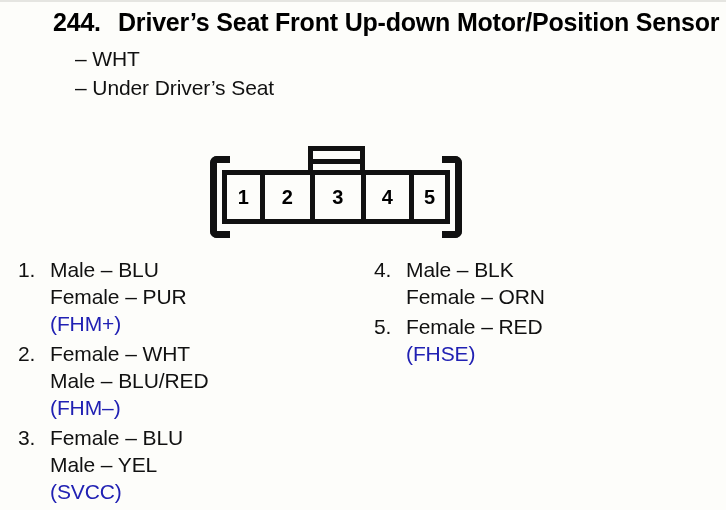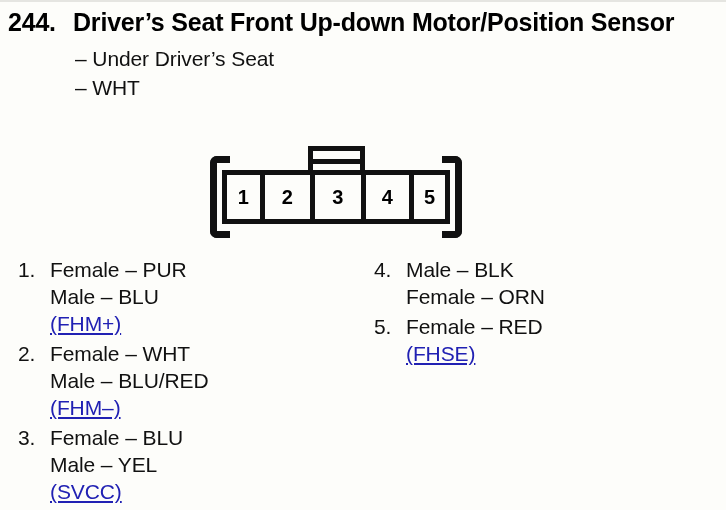--- a/index.html
+++ b/index.html
@@ -21,21 +21,21 @@
     position: absolute; top: 0; left: 0; right: 0; height: 2px;
     background: #dededb; opacity: .8;
   }
   
   .heading {
     position: absolute; top: 8px; left: 8px;
     display: flex; white-space: nowrap;
     font-weight: bold; font-size: 25px; letter-spacing: -0.2px;
     color: #000;
   }
-  .heading-num { width: 65px; flex: 0 0 65px; }
+  .heading-num { width: 65px; flex: 0 0 65px; margin-left: 45px; }
   
   .attrs {
     position: absolute; top: 44px; left: 75px;
     font-size: 21px; line-height: 29px; letter-spacing: -0.1px;
   }
   
   .connector { position: absolute; left: 208px; top: 144px; width: 256px; height: 96px; }
   .bracket {
     position: absolute; top: 12px; width: 20px; height: 82px;
     border: 7px solid var(--stroke); z-index: 0; background: var(--paper);
@@ -58,35 +58,35 @@
     font-weight: bold; font-size: 20px; color: #000;
     flex-basis: 0;
   }
   .pin-cell:last-child { border-right: none; }
   
   .col { position: absolute; top: 256px; font-size: 21px; line-height: 27px; letter-spacing: -0.1px; }
   .col-left  { left: 18px; }
   .col-right { left: 374px; }
   .pin-item { display: flex; margin-bottom: 3px; }
   .pin-num  { width: 32px; flex: 0 0 32px; }
-  .term { color: var(--blue); text-decoration: underline; }
+  .term { color: var(--blue); }
 </style>
 </head>
 <body>
 
 <div class="scan-line"></div>
 
 <div class="heading">
   <span class="heading-num">244.</span>
   <span class="heading-text">Driver’s Seat Front Up-down Motor/Position Sensor</span>
 </div>
 
 <div class="attrs">
+  <div>– WHT</div>
   <div>– Under Driver’s Seat</div>
-  <div>– WHT</div>
 </div>
 
 <div class="connector">
   <div class="bracket left"></div>
   <div class="bracket right"></div>
   <div class="lock-tab">
     <div class="lock-tab-line"></div>
   </div>
   <div class="body-band">
     <div class="pin-cell" style="flex-grow:36">
@@ -104,22 +104,22 @@
     <div class="pin-cell" style="flex-grow:34">
         <span>5</span>
       </div>
   </div>
 </div>
 
 <div class="col col-left">
   <div class="pin-item">
     <span class="pin-num">1.</span>
     <div class="pin-lines">
+      <div>Male – BLU</div>
       <div>Female – PUR</div>
-      <div>Male – BLU</div>
       <div class="term">(FHM+)</div>
     </div>
   </div>
   <div class="pin-item">
     <span class="pin-num">2.</span>
     <div class="pin-lines">
       <div>Female – WHT</div>
       <div>Male – BLU/RED</div>
       <div class="term">(FHM–)</div>
     </div>

